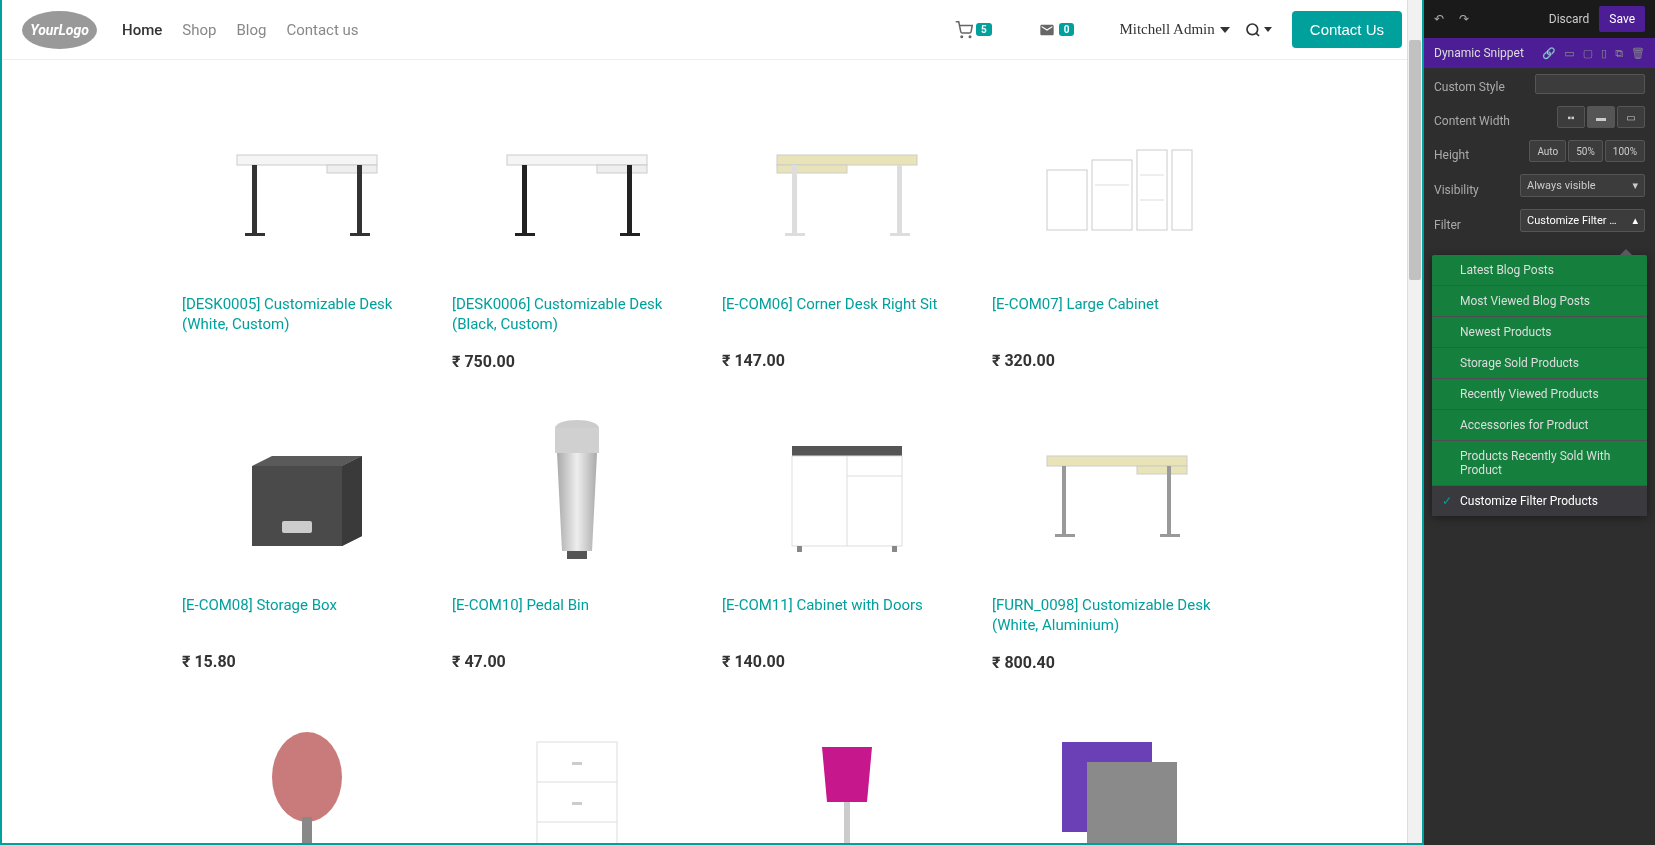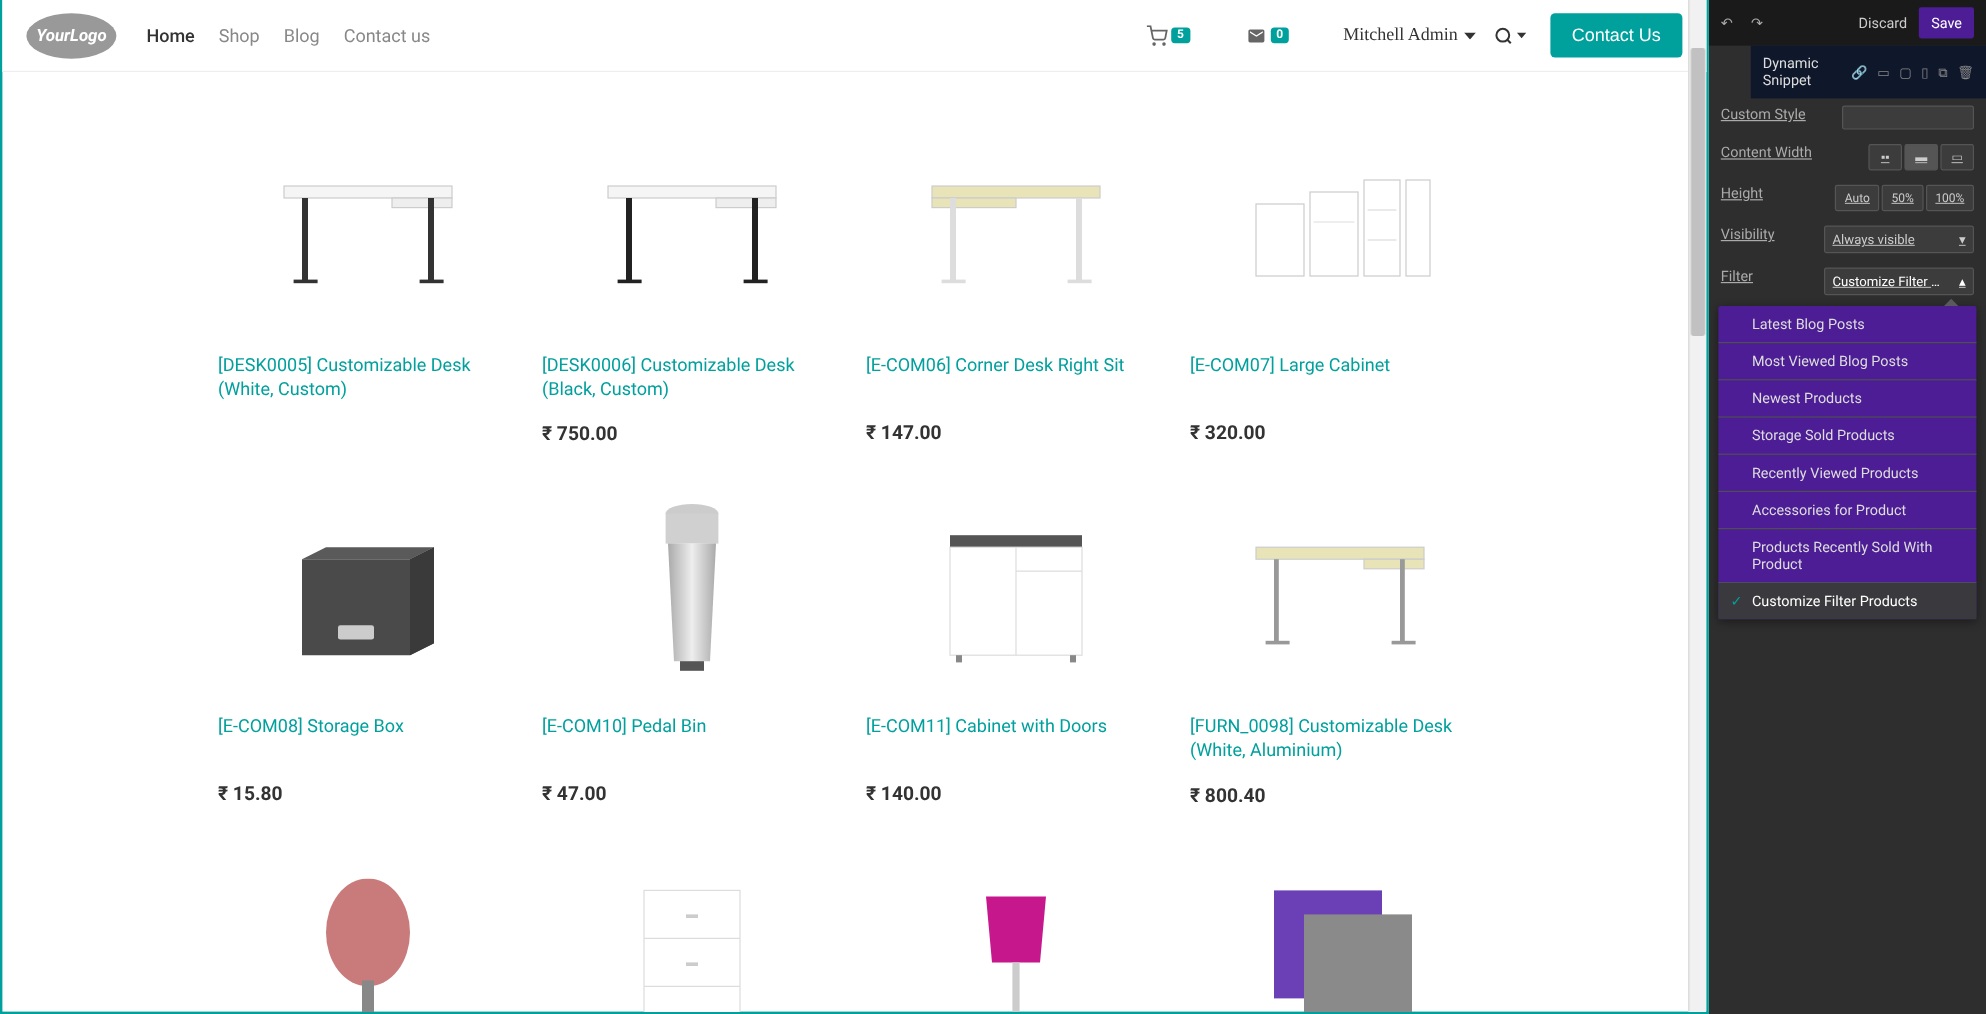--- a/index.html
+++ b/index.html
@@ -31,33 +31,33 @@
 .side-panel { width: 231px; background: #2e2e2e; color: #ccc; display: flex; flex-direction: column; font-size: 12px; }
 .sp-top { display: flex; align-items: center; padding: 6px 10px; background: #1a1a1a; }
 .sp-top-icons { display: flex; gap: 15px; color: #aaa; }
 .sp-top-icons span { cursor: pointer; }
 .sp-top-spacer { flex: 1; }
 .sp-top-btn { color: #ccc; padding: 6px 10px; cursor: pointer; font-size: 12px; }
 .sp-top-btn.save { background: #4c1d95; color: #fff; border-radius: 2px; }
 .sp-tabs { display: flex; border-bottom: 1px solid #444; }
 .sp-tab { flex: 1; text-align: center; padding: 10px 0; color: #aaa; font-size: 11px; cursor: pointer; }
 .sp-tab.active { color: #00a09d; border-bottom: 2px solid #00a09d; }
-.sp-section-title { padding: 8px 10px; background: #0f172a; display: flex; align-items: center; color: #ddd; font-size: 12px; margin-left: 35px; }
+.sp-section-title { padding: 8px 10px; background: #4c1d95; display: flex; align-items: center; color: #ddd; font-size: 12px; }
 .sp-section-title .icons { margin-left: auto; display: flex; gap: 8px; color: #888; }
 .sp-section-title .icons span { cursor: pointer; font-size: 11px; }
-.sp-row { display: flex; align-items: flex-start; padding: 6px 10px; color: #aaa; text-decoration: underline; }
+.sp-row { display: flex; align-items: flex-end; padding: 6px 10px; color: #aaa; }
 .sp-row-label { flex: 1; font-size: 12px; }
 .sp-row-controls { display: flex; gap: 2px; }
 .sp-mini-btn { background: #3c3c3c; border: 1px solid #555; color: #ccc; padding: 3px 7px; font-size: 10px; border-radius: 2px; cursor: pointer; display: flex; align-items: center; justify-content: center; min-width: 28px; height: 22px; }
 .sp-mini-btn.active { background: #555; }
 .sp-input { background: #3c3c3c; border: 1px solid #555; color: #ccc; padding: 3px 6px; font-size: 11px; border-radius: 2px; flex: 1; max-width: 110px; }
 .sp-select { background: #3c3c3c; border: 1px solid #555; color: #ccc; padding: 4px 6px; font-size: 11px; border-radius: 2px; width: 125px; display: flex; justify-content: space-between; align-items: center; cursor: pointer; }
 .sp-select.active { color: #fff; }
 .sp-circle { width: 18px; height: 18px; background: #999; border-radius: 50%; margin-right: 6px; }
-.dropdown-menu { position: absolute; right: 8px; top: 255px; width: 215px; background: #4c1d95; border-radius: 2px; box-shadow: 0 2px 8px rgba(0,0,0,0.4); z-index: 100; }
+.dropdown-menu { position: absolute; right: 8px; top: 255px; width: 215px; background: #15803d; border-radius: 2px; box-shadow: 0 2px 8px rgba(0,0,0,0.4); z-index: 100; }
 .dropdown-menu::before { content: ""; position: absolute; top: -6px; right: 15px; border-left: 6px solid transparent; border-right: 6px solid transparent; border-bottom: 6px solid #5a5a5e; }
 .dropdown-item { padding: 8px 12px 8px 28px; color: #ddd; font-size: 12px; cursor: pointer; border-bottom: 1px solid #4f4f53; position: relative; }
 .dropdown-item.selected { background: #3a3a3e; color: #fff; }
 .dropdown-item.selected::before { content: "✓"; position: absolute; left: 10px; color: #00a09d; }
 .dropdown-item:last-child { border-bottom: none; }
 
 
 .desk-svg { width: 160px; height: 120px; }
 .box-svg { width: 150px; height: 130px; }
 .bin-svg { width: 60px; height: 150px; }

